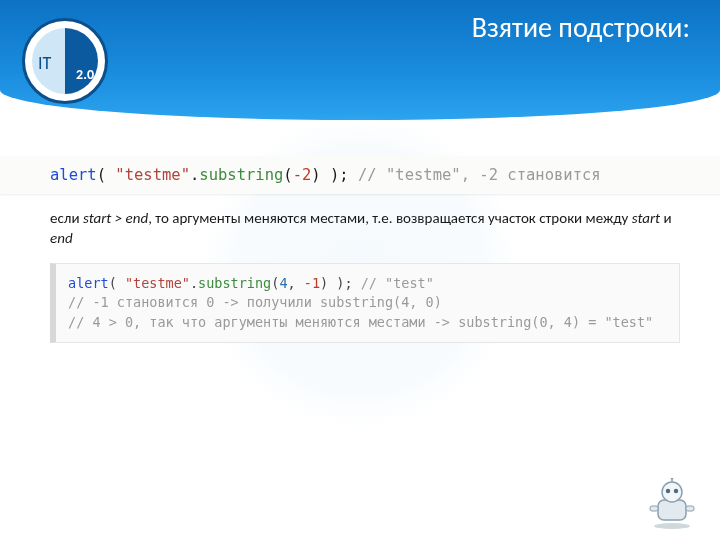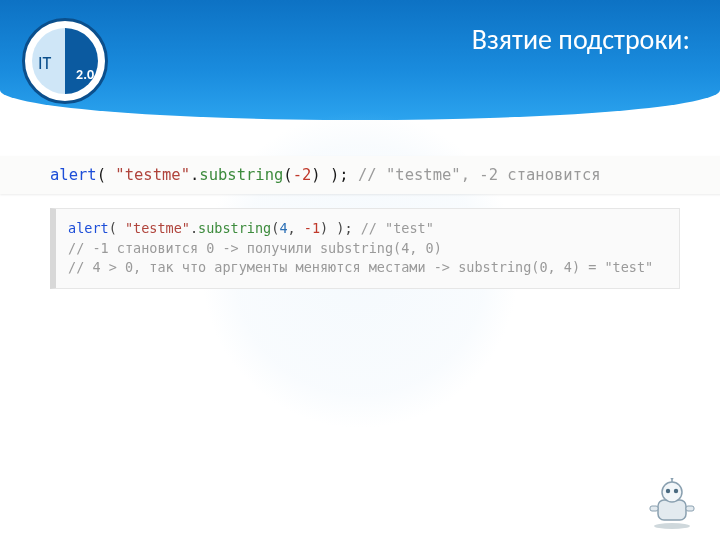--- a/index.html
+++ b/index.html
@@ -62,21 +62,21 @@
     font-size: 18px; font-weight: 400; color: #0b4f8c;
   }
   .logo .v20 {
     position: absolute;
     top: 36px; right: 14px;
     font-size: 14px; font-weight: 700; color: #fff; margin-top: 12px;
   }
 
   .title {
     position: absolute;
-    top: 24px; right: 30px;
+    top: 12px; right: 30px;
     color: #ffffff;
     font-size: 28px;
     line-height: 1.15;
   }
 
   .body {
     position: absolute;
     top: 148px; left: 50px; right: 40px;
     color: #1a1a1a;
     font-size: 15px;
@@ -143,20 +143,23 @@
   <div>Взятие подстроки:</div>
 </div>
 
 <div class="body">
 
 
   <div class="code-strip">
     <span class="fn">alert</span><span>( </span><span class="str">"testme"</span><span>.</span><span class="mtd">substring</span><span>(</span><span class="neg">-2</span><span>)</span><span> );</span><span class="cmt"> // "testme", -2 становится</span>
   </div>
 
+  <div class="para2">
+    <span>если </span><span class="ital">start &gt; end</span><span>, то аргументы меняются местами, т.е. возвращается участок строки между </span><span class="ital">start</span><span> и </span><span class="ital">end</span>
+  </div>
 
   <div class="code-box"><span class="fn">alert</span><span>( </span><span class="str">"testme"</span><span>.</span><span class="mtd">substring</span><span>(</span><span class="num">4</span><span>, </span><span class="neg">-1</span><span>)</span><span> ); </span><span class="cmt">// "test"</span>
 <span class="cmt">// -1 становится 0 -&gt; получили substring(4, 0)</span>
 <span class="cmt">// 4 &gt; 0, так что аргументы меняются местами -&gt; substring(0, 4) = "test"</span></div>
 
 </div>
 
 <div class="mascot">
   <svg viewBox="0 0 64 52">
     <ellipse cx="32" cy="48" rx="18" ry="3" fill="#cfd8dc"></ellipse>

